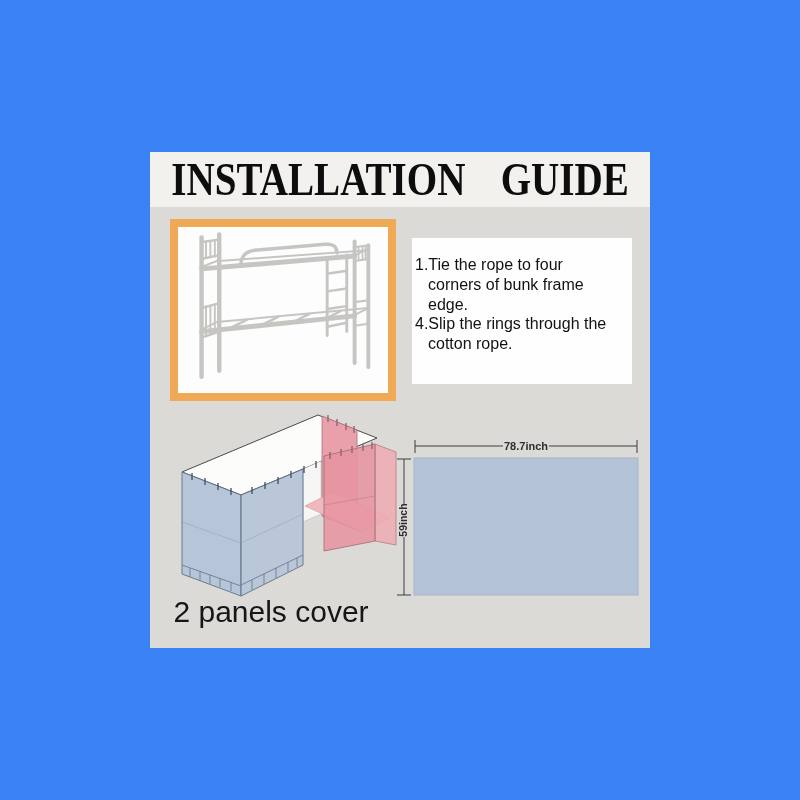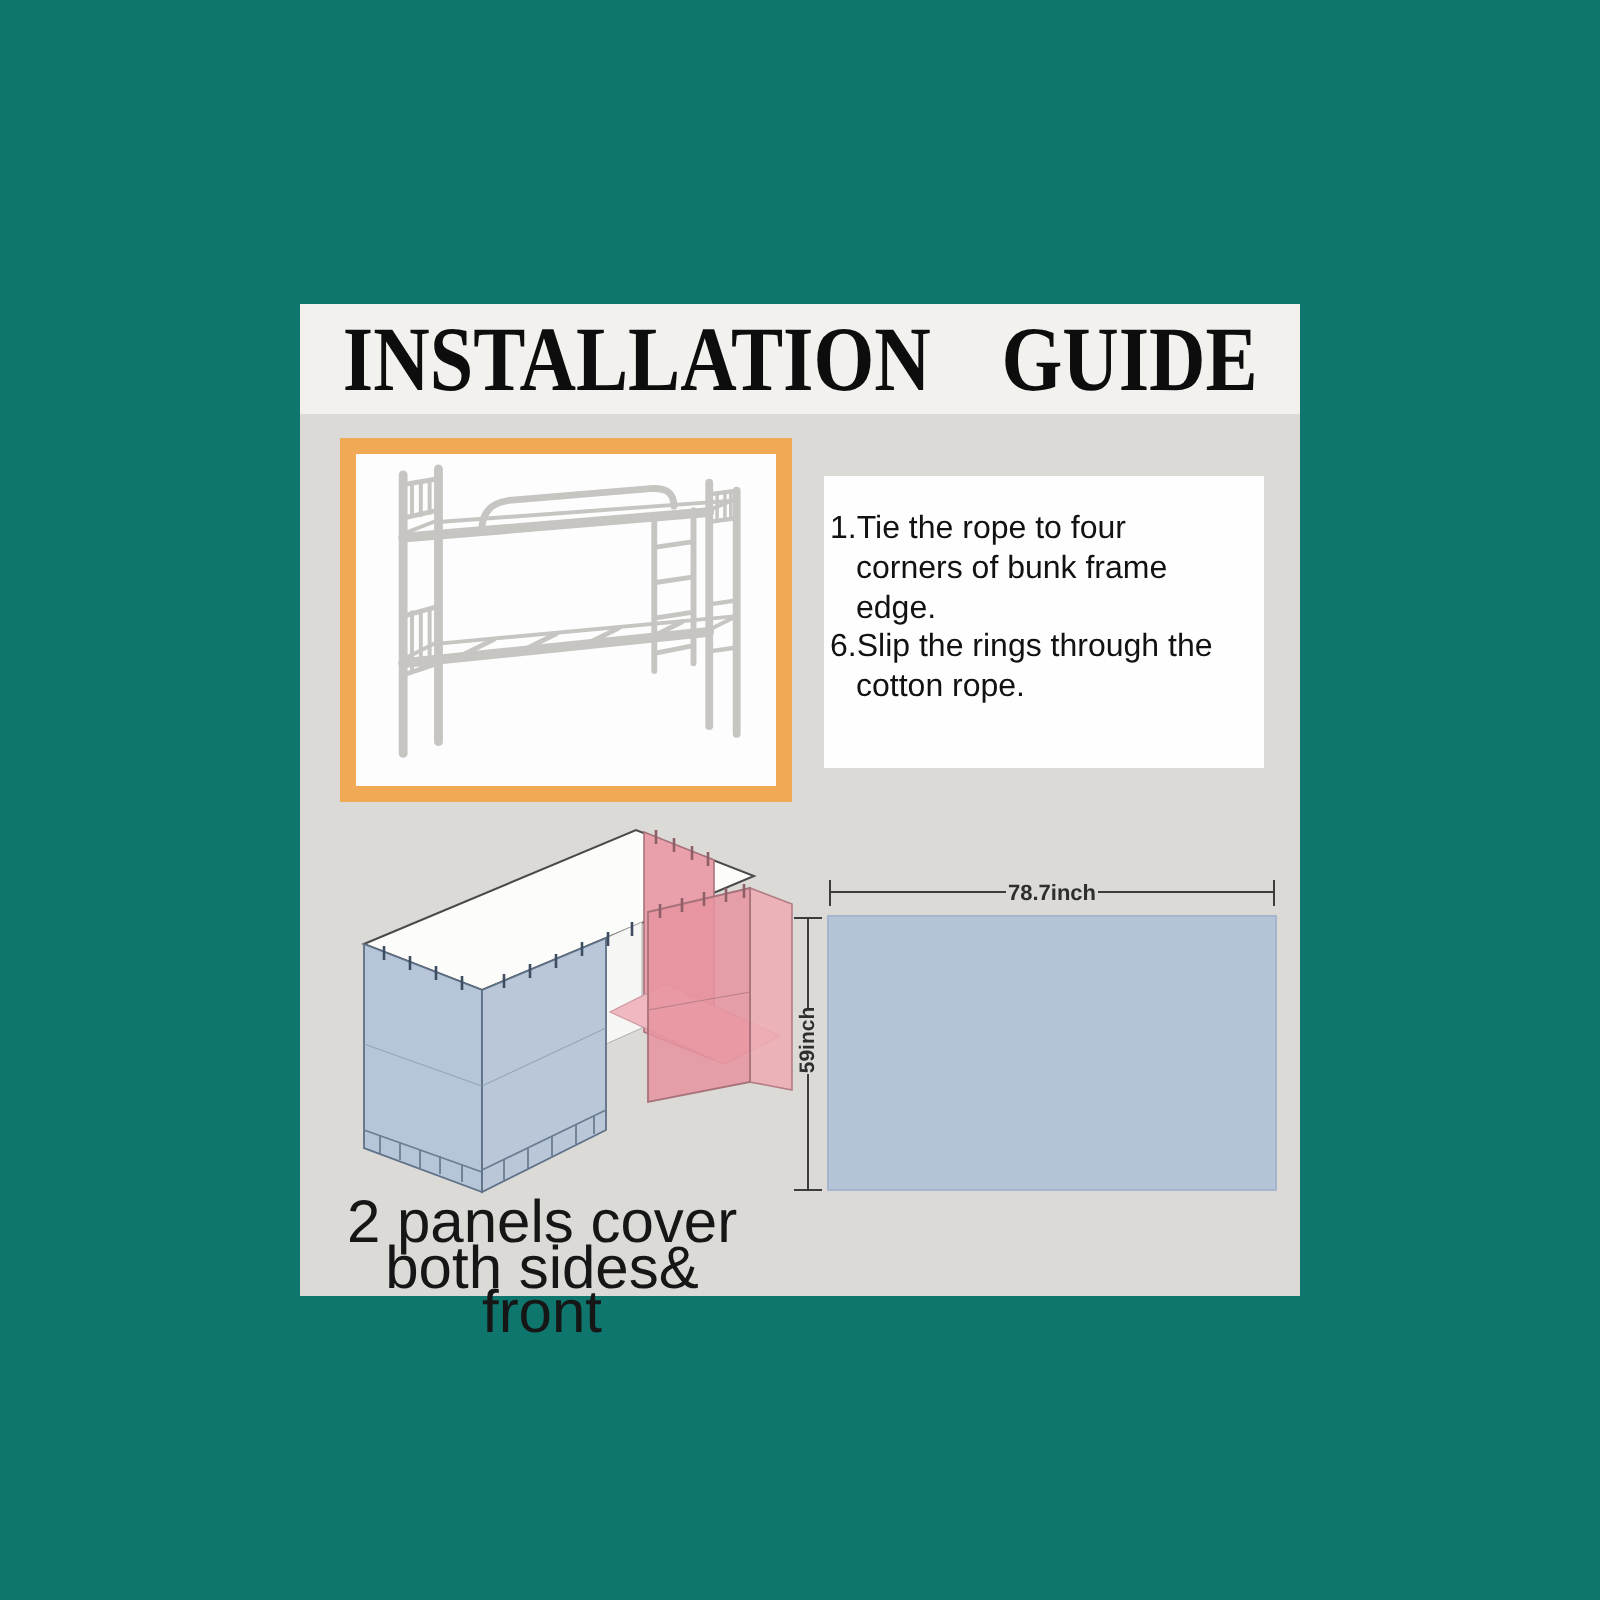--- a/index.html
+++ b/index.html
@@ -1,16 +1,16 @@
 <!DOCTYPE html>
 <html><head>
 <meta charset="utf-8">
 <style>
   html,body{margin:0;padding:0;background:#ffffff;}
-  .canvas{position:relative;width:800px;height:800px;background:#0f766e;overflow:hidden;
+  .canvas{position:relative;width:800px;height:800px;background:#3b82f6;overflow:hidden;
           font-family:"Liberation Sans",sans-serif;}
   .title-band{position:absolute;left:150px;top:152px;width:500px;height:55px;background:#f2f1ee;
               display:flex;align-items:center;justify-content:center;}
   .title{font-family:"Liberation Serif",serif;font-weight:bold;font-size:46px;color:#0d0d0d;
          white-space:nowrap;word-spacing:30px;transform:scaleX(.85);transform-origin:center;}
   .content-bg{position:absolute;left:150px;top:207px;width:500px;height:441px;background:#dbdad7;}
   .bed-frame{position:absolute;left:170px;top:219px;width:226px;height:182px;background:#fdfdfd;
              border:8px solid #f0a955;box-sizing:border-box;}
   .bed-frame svg{display:block;margin:2px auto 0 auto;}
   .instructions{position:absolute;left:412px;top:238px;width:220px;height:146px;background:#fefefe;
@@ -63,21 +63,21 @@
         <path d="M40,94 L192,80" stroke-width="2"></path>
         <path d="M22,104 L178,88" stroke-width="5"></path>
         <path d="M22,102 L40,93 M178,87 L192,80" stroke-width="2"></path>
         <path d="M50,101 L68,92 M82,98 L100,89 M114,95 L132,86 M146,92 L164,83" stroke-width="2.5"></path>
       </g>
     </svg>
   </div>
 
   <div class="instructions">
     <div class="item">1.Tie the rope to four corners of bunk frame edge.</div>
-    <div class="item">6.Slip the rings through the cotton rope.</div>
+    <div class="item">4.Slip the rings through the cotton rope.</div>
   </div>
 
   <svg class="lower-svg" viewBox="150 407 500 241">
 
     <g>
 
       <polygon points="182,472 318,415 377,438 241,495" fill="#fcfcfb" stroke="#4a4a4a" stroke-width="1"></polygon>
 
       <polygon points="322,416 357,430 357,530 322,516" fill="#e9a0ab" stroke="#a8727b" stroke-width="0.8"></polygon>
 
@@ -154,16 +154,15 @@
       <line x1="404" y1="459" x2="404" y2="504"></line>
       <line x1="404" y1="537" x2="404" y2="595"></line>
       <line x1="397" y1="459" x2="411" y2="459"></line>
       <line x1="397" y1="595" x2="411" y2="595"></line>
       <text x="404" y="520" text-anchor="middle" dominant-baseline="middle" font-size="10.5" class="dim-label" stroke="none" transform="rotate(-90 404 520)">59inch</text>
     </g>
   </svg>
 
   <div class="caption">
     <div>2 panels cover</div>
-    <div>both sides&amp; front</div>
   </div>
 
 </div>
 
 </body></html>

